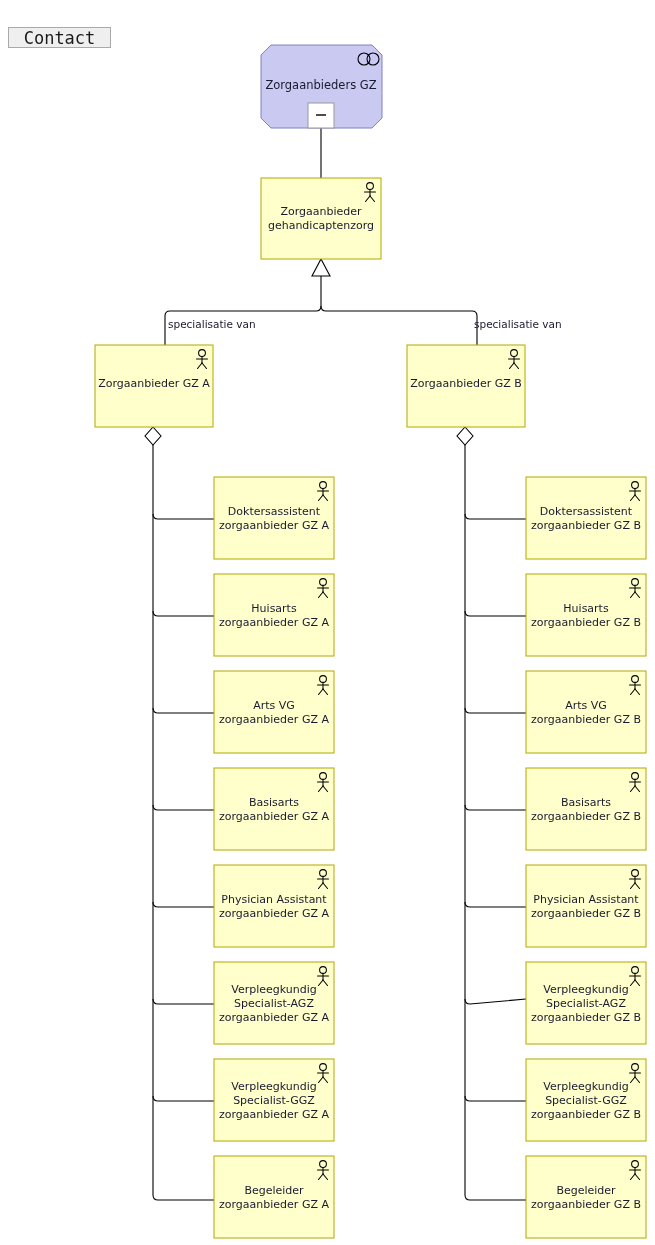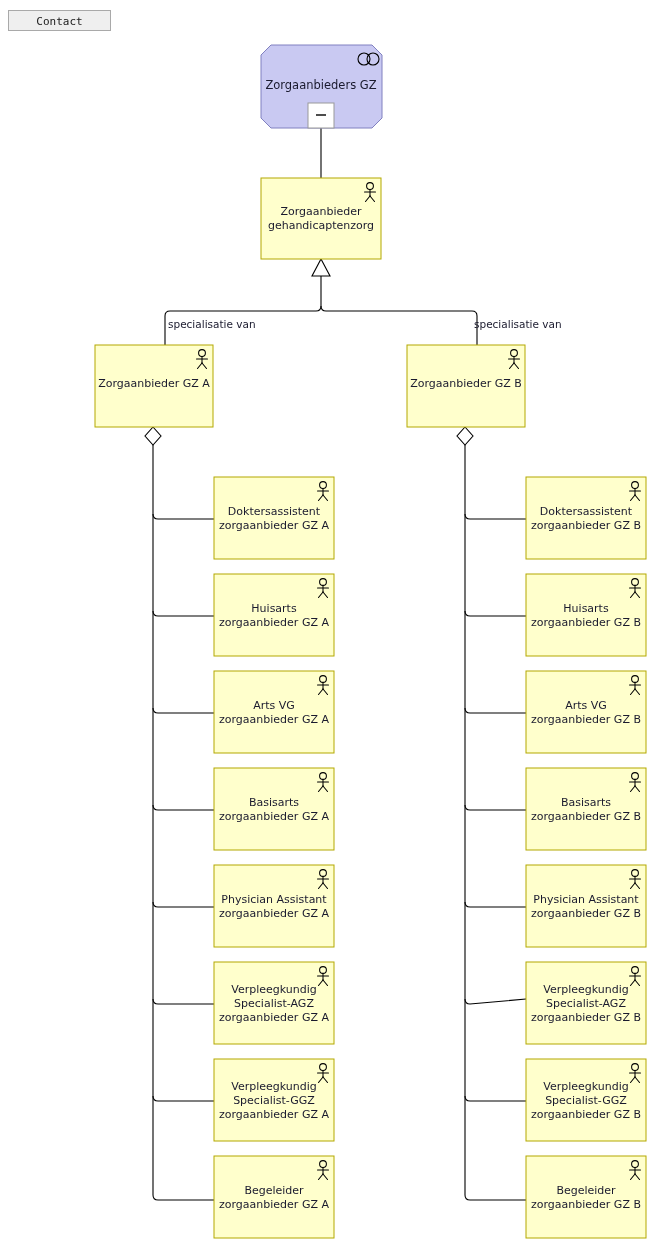--- a/index.html
+++ b/index.html
@@ -10,28 +10,28 @@
   body {
     width: 655px;
     height: 1245px;
     position: relative;
     font-family: "DejaVu Sans", sans-serif;
     overflow: hidden;
   }
   #contact-button {
     position: absolute;
     left: 8px;
-    top: 10px;
+    top: 27px;
     width: 103px;
     height: 21px;
     background: #efefef;
     border: 1px solid #a9a9a9;
     color: #1a1a1a;
     font-family: "DejaVu Sans Mono", monospace;
-    font-size: 11px;
+    font-size: 17px;
     line-height: 21px;
     text-align: center;
     box-sizing: border-box;
     cursor: pointer;
     user-select: none;
   }
   #diagram-svg {
     position: absolute;
     left: 0;
     top: 0;

